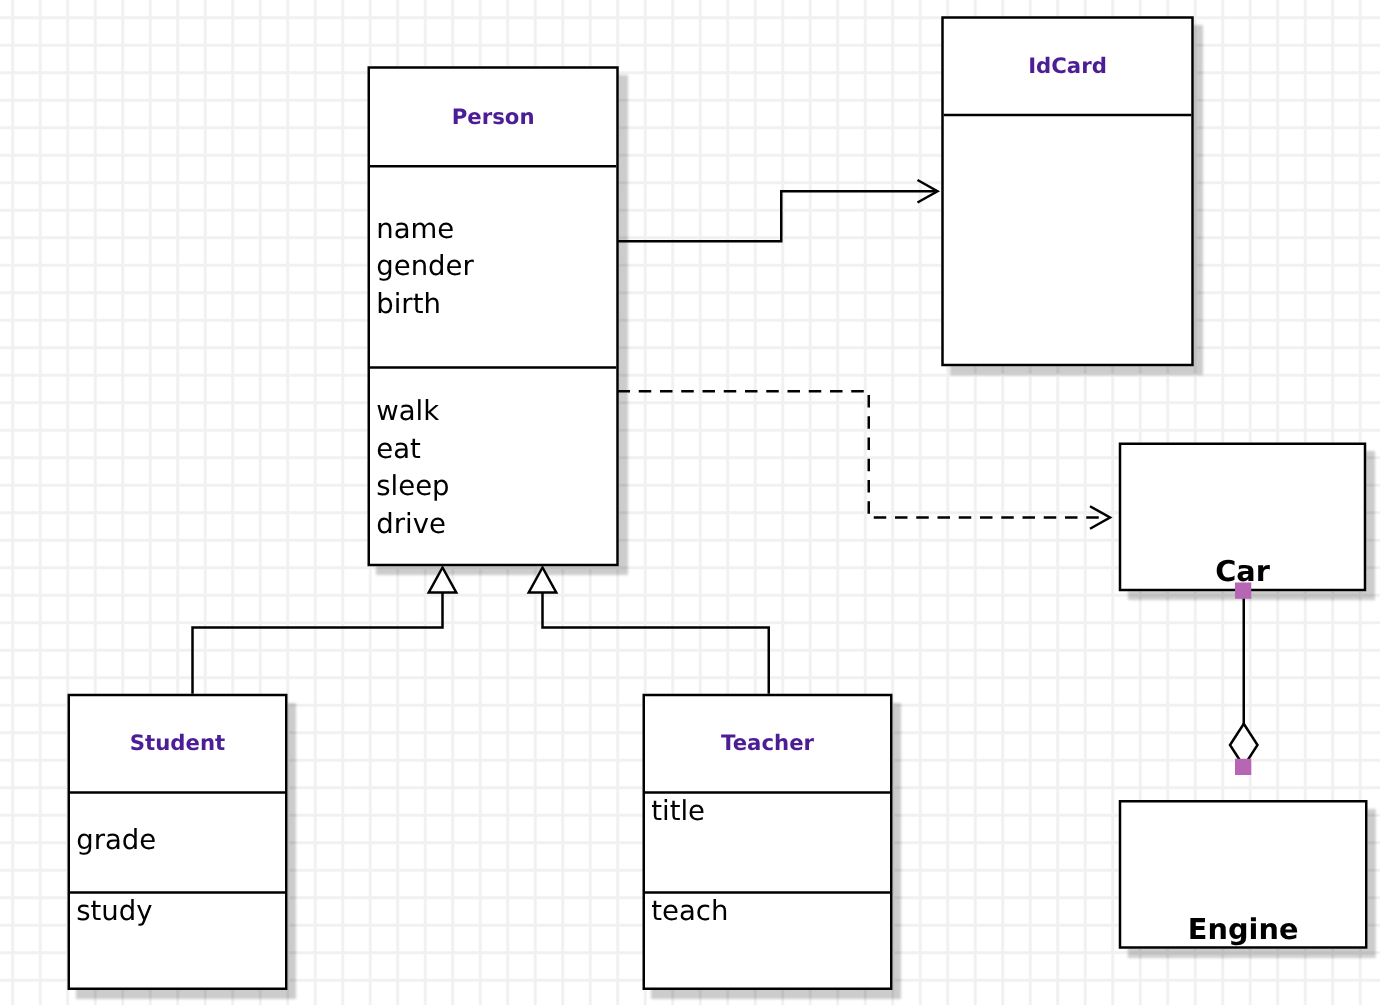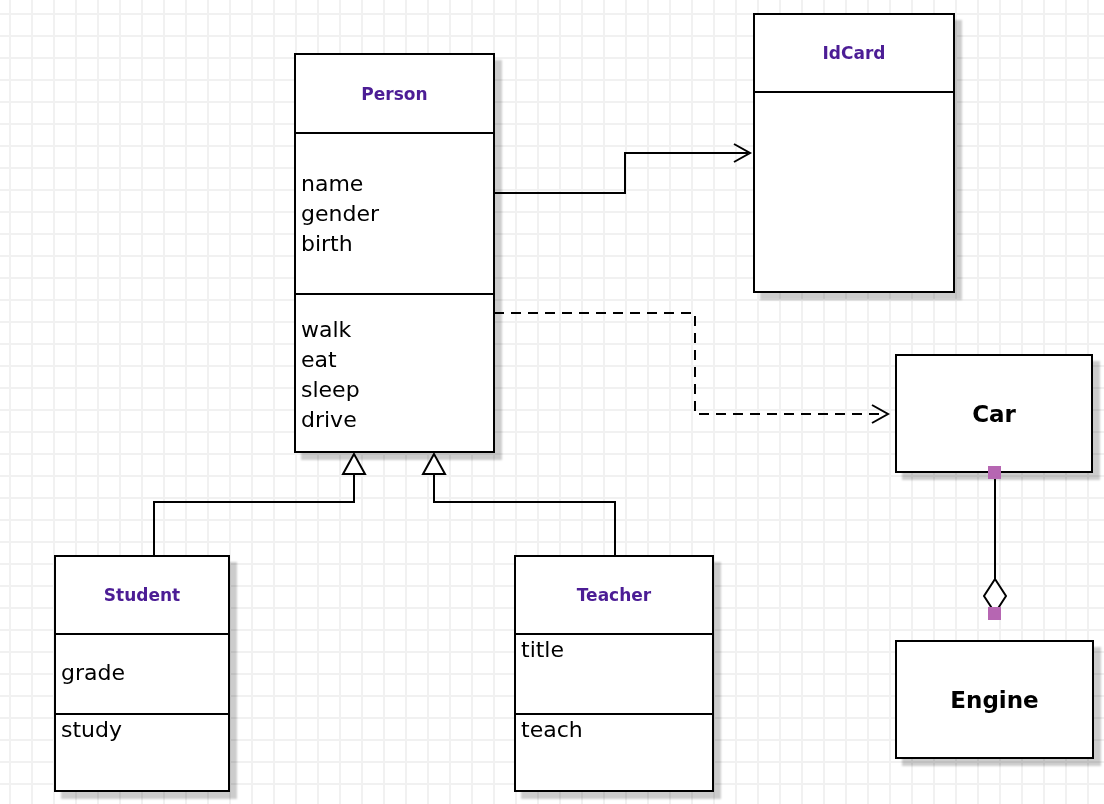--- a/index.html
+++ b/index.html
@@ -33,21 +33,21 @@
     display: flex;
     align-items: center;
     justify-content: center;
     font-weight: bold;
     font-size: 17px;
     border-bottom: 2px solid #000;
     color: #4c1d95;
   }
   .uml-class.single-compartment {
     display: flex;
-    align-items: center;
+    align-items: flex-end;
     justify-content: center;
   }
   .uml-class.single-compartment .uml-title-only {
     font-weight: bold;
     font-size: 23px;
     color: #000;
   }
   .uml-members {
     box-sizing: border-box;
     font-size: 22px;

